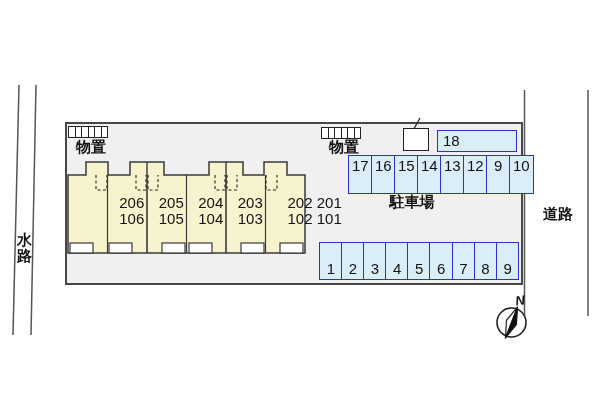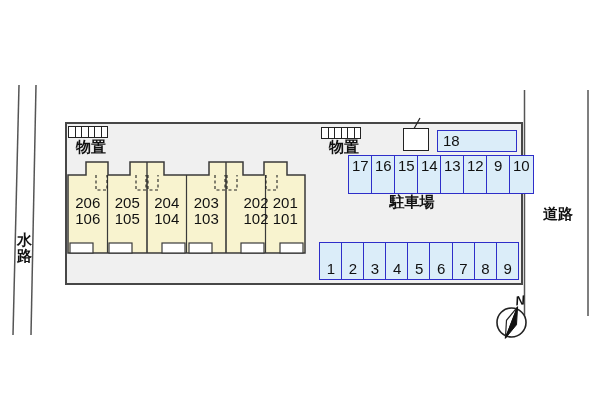--- a/index.html
+++ b/index.html
@@ -29,21 +29,21 @@
            font-size:15px;line-height:20px;padding-left:5px;}
   
   .parking-row{display:flex;}
   .stall{background:var(--stall-fill);border:1.5px solid var(--stall-border);
          box-sizing:border-box;margin-left:-1.5px;display:flex;justify-content:center;
          font-size:15px;}
   .stall:first-child{margin-left:0;}
   #row-upper .stall{width:24.5px;height:39px;align-items:flex-start;padding-top:1px;}
   #row-lower .stall{width:23.6px;height:38px;align-items:flex-end;padding-bottom:2px;}
   
-  .unit-label{position:absolute;width:42px;top:195px;text-align:center;font-size:15px;line-height:16px;}
+  .unit-label{position:absolute;width:42px;top:195px;text-align:center;font-size:15px;line-height:16px;padding-left:44px;}
   .unit-label span{display:block;}
   
   #north-n{font-size:13px;font-weight:bold;font-style:italic;transform:rotate(-8deg);}
 </style>
 </head>
 <body>
 
 <div id="stage" style="--site-fill: #F0F0F0; --building-fill: #F8F3CF; --stall-fill: #DBEDF9; --stall-border: #2E2EC9; --outline: #3A3A3A;">
 
   <div id="site" class="abs"></div>

